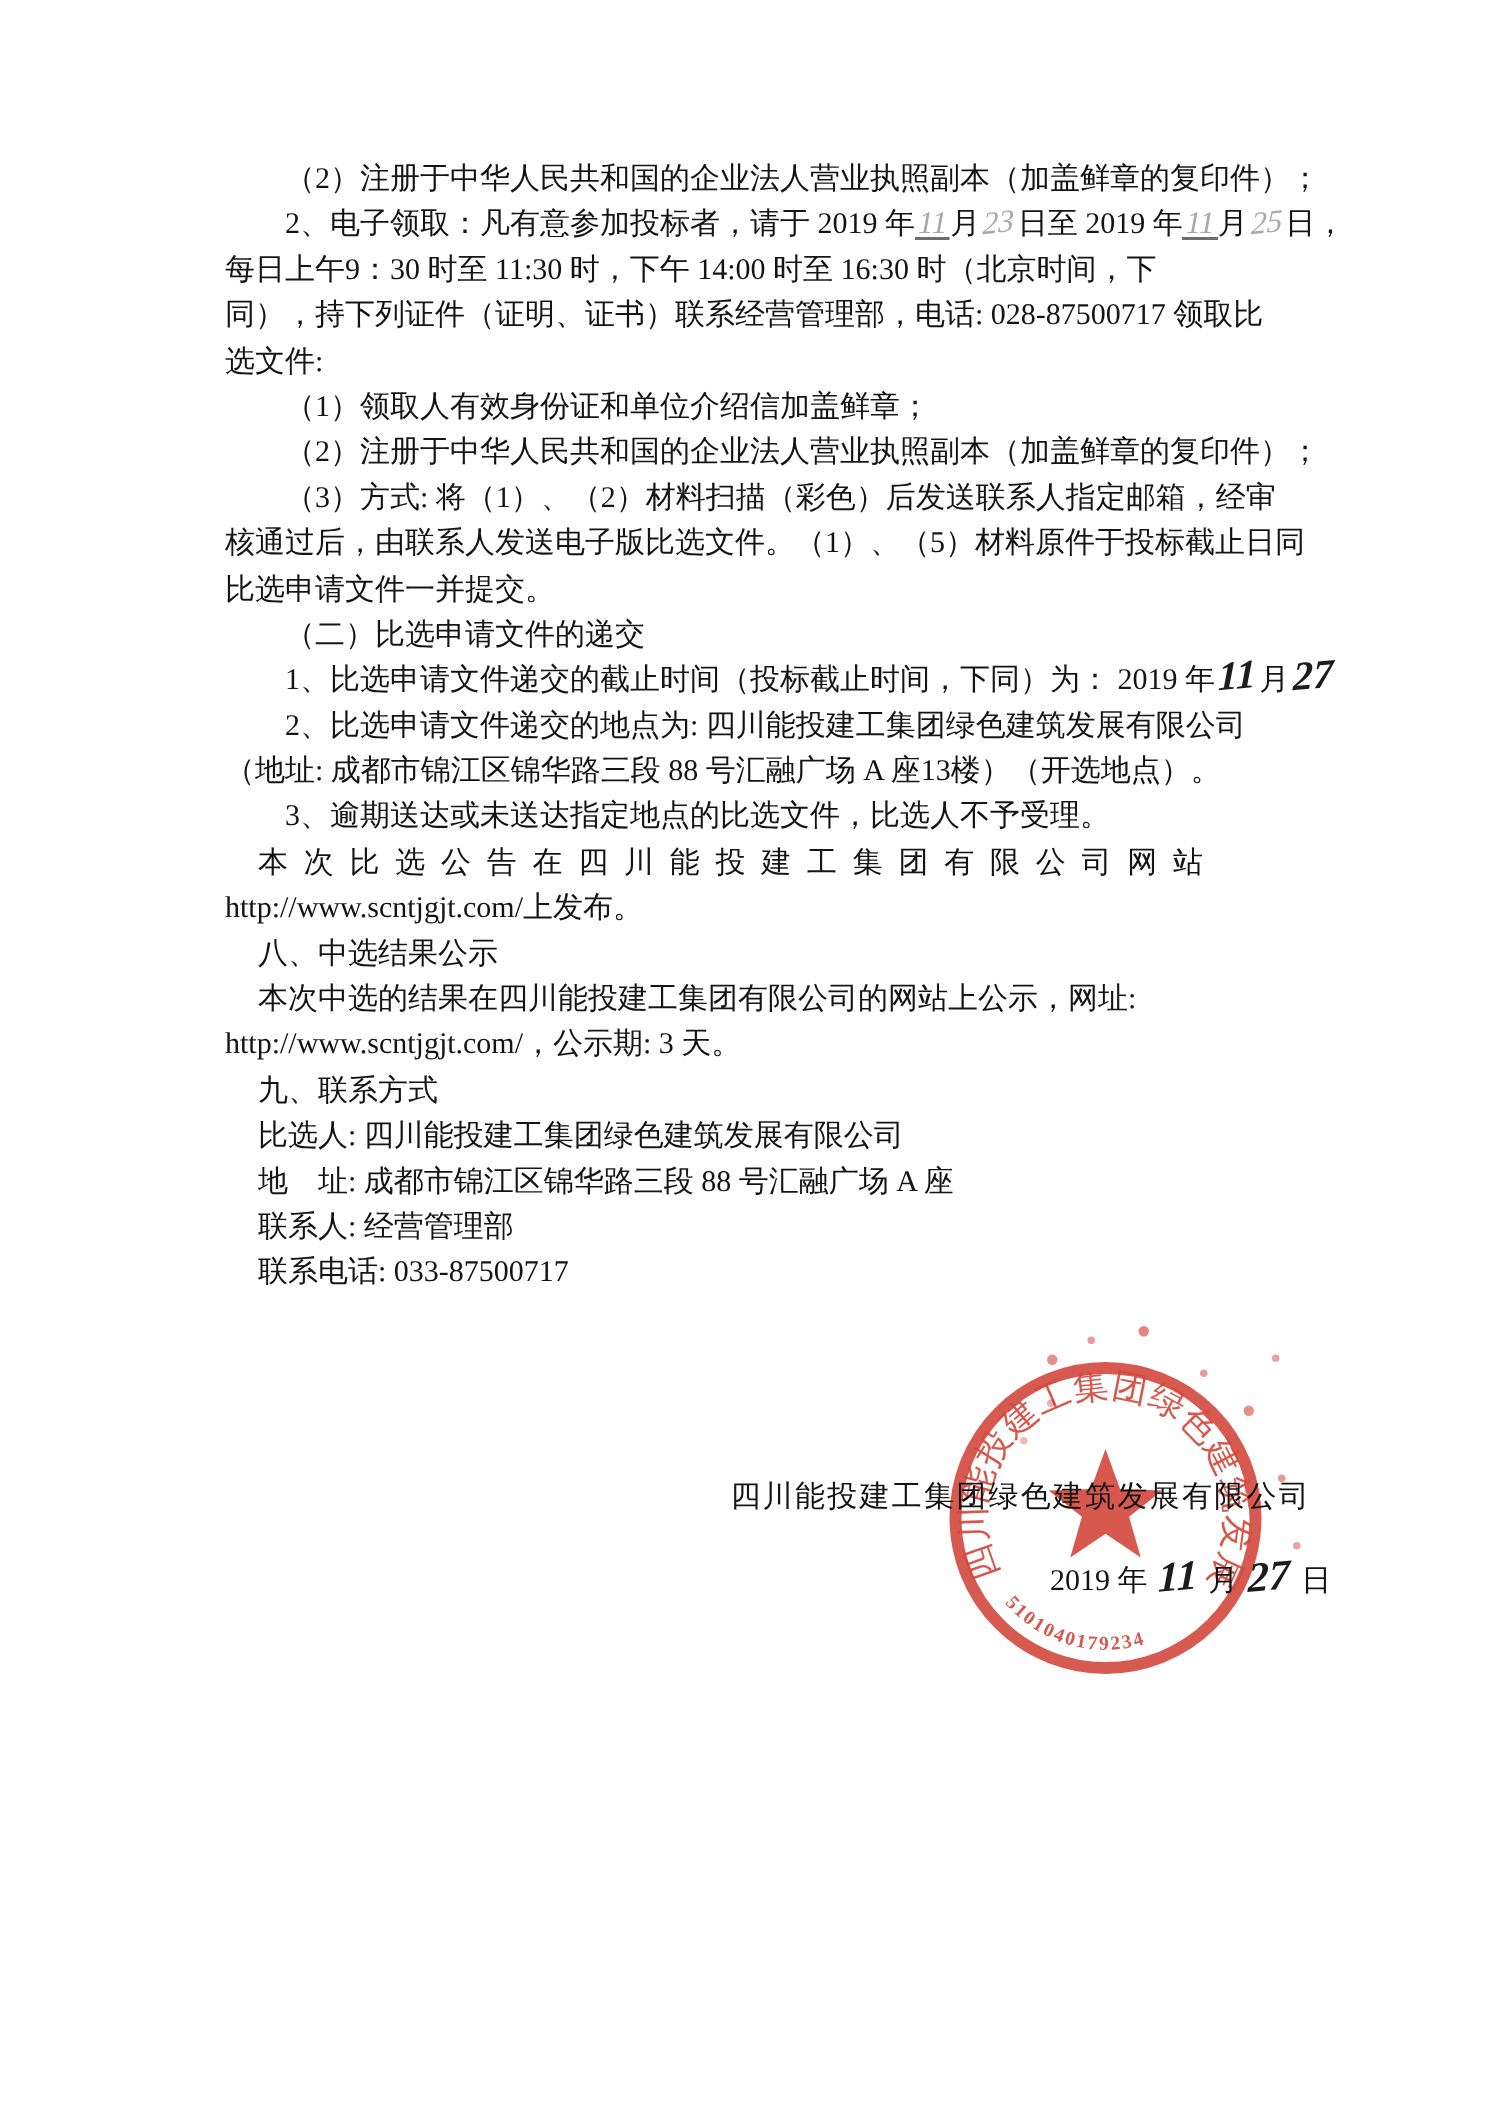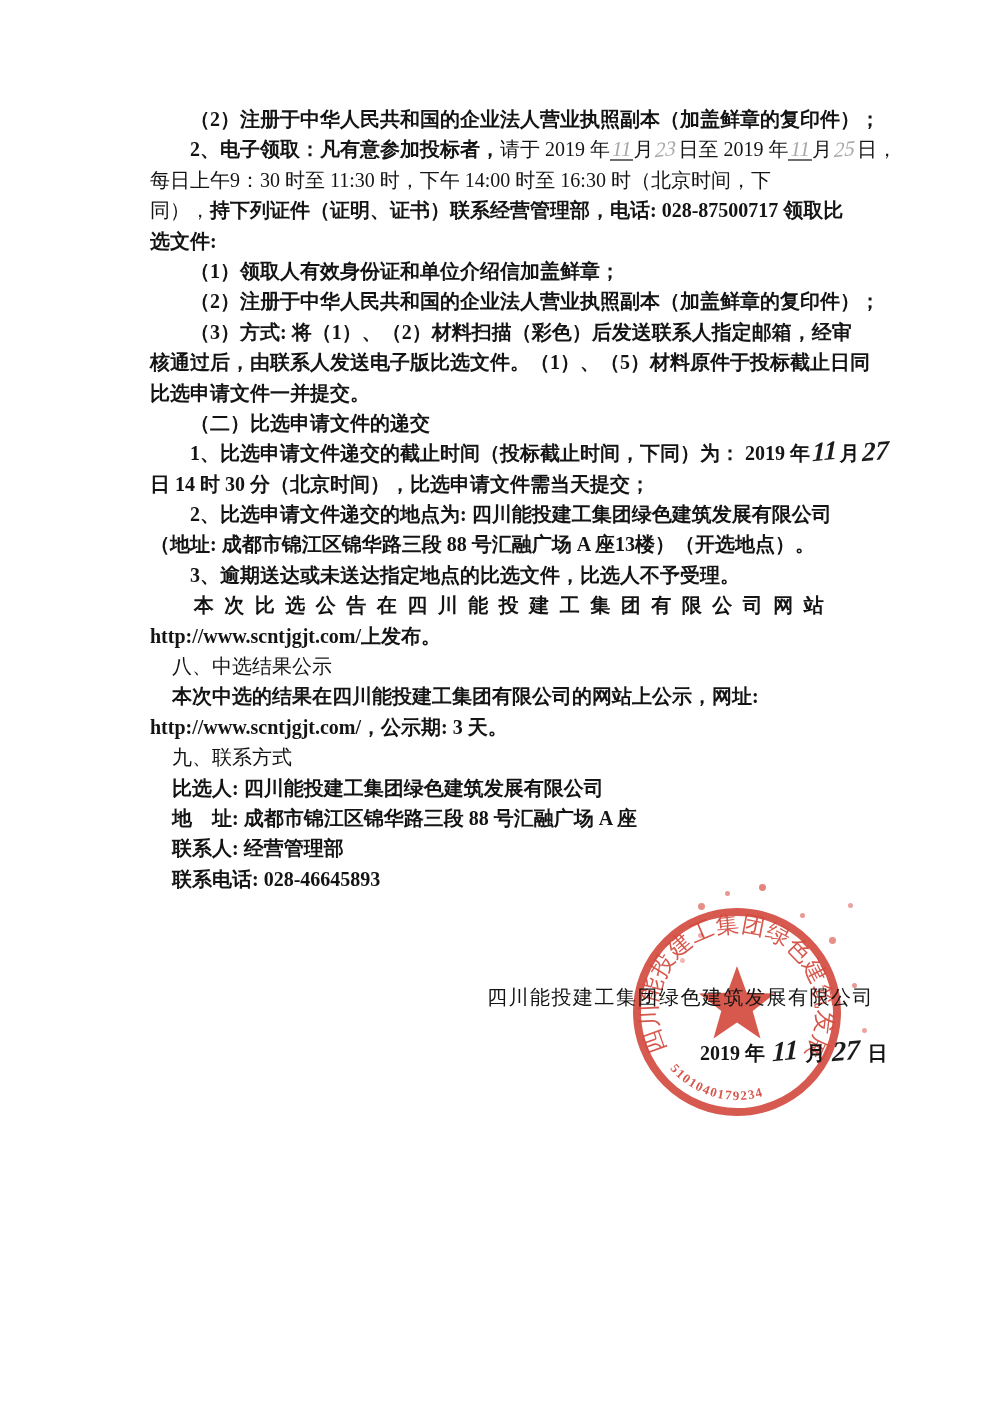--- a/index.html
+++ b/index.html
@@ -8,22 +8,22 @@
     background:#ffffff;overflow:hidden;
     font-family:"Liberation Serif","DejaVu Serif",serif;color:#141414;
   }
   .doc{
     position:absolute;left:150px;top:104px;width:706px;
     font-size:20px;line-height:30.4px;
   }
   .line{white-space:nowrap;height:30.4px;}
   .ind1{padding-left:22px;}
   .ind2{padding-left:40px;}
-  .spread{letter-spacing:10.5px;text-align:center;}
-  .seg-n{font-weight:700;}
+  .spread{letter-spacing:10.5px;}
+  .seg-n{font-weight:400;}
   .seg-b{font-weight:400;}
   
   .seg-hd{
     display:inline-block;height:20px;line-height:20px;overflow:visible;
     font-size:27px;font-style:italic;font-weight:600;color:#1c1c1c;
     transform:rotate(-5deg) skewX(-6deg);vertical-align:baseline;
     padding:0 2px;
   }
   
   .seg-hf,.seg-hfu{
@@ -73,34 +73,33 @@
       <div class="line ind0"><span class="seg-b">每日上午9：30 时至  11:30 时，下午 14:00 时至 16:30 时（北京时间，下</span></div>
       <div class="line ind0"><span class="seg-b">同），</span><span class="seg-n">持下列证件（证明、证书）联系经营管理部，电话: 028-87500717 领取比</span></div>
       <div class="line ind0"><span class="seg-n">选文件:</span></div>
       <div class="line ind2"><span class="seg-n">（1）领取人有效身份证和单位介绍信加盖鲜章；</span></div>
       <div class="line ind2"><span class="seg-n">（2）注册于中华人民共和国的企业法人营业执照副本（加盖鲜章的复印件）；</span></div>
       <div class="line ind2"><span class="seg-n">（3）方式: 将（1）、（2）材料扫描（彩色）后发送联系人指定邮箱，经审</span></div>
       <div class="line ind0"><span class="seg-n">核通过后，由联系人发送电子版比选文件。（1）、（5）材料原件于投标截止日同</span></div>
       <div class="line ind0"><span class="seg-n">比选申请文件一并提交。</span></div>
       <div class="line ind2"><span class="seg-n">（二）比选申请文件的递交</span></div>
       <div class="line ind2"><span class="seg-n">1、比选申请文件递交的截止时间（投标截止时间，下同）为： 2019 年</span><span class="seg-hd">11</span><span class="seg-n">月</span><span class="seg-hd">27</span></div>
-      <div class="line ind0"><span class="seg-n">日 14 时 30 分（北京时间），比选申请文件需当天提交；</span></div>
       <div class="line ind2"><span class="seg-n">2、比选申请文件递交的地点为: 四川能投建工集团绿色建筑发展有限公司</span></div>
       <div class="line ind0"><span class="seg-n">（地址: 成都市锦江区锦华路三段 88 号汇融广场 A 座13楼）（开选地点）。</span></div>
       <div class="line ind2"><span class="seg-n">3、逾期送达或未送达指定地点的比选文件，比选人不予受理。</span></div>
       <div class="line ind1 spread"><span class="seg-n">本次比选公告在四川能投建工集团有限公司网站</span></div>
       <div class="line ind0"><span class="seg-n">http://www.scntjgjt.com/上发布。</span></div>
       <div class="line ind1"><span class="seg-b">八、中选结果公示</span></div>
       <div class="line ind1"><span class="seg-n">本次中选的结果在四川能投建工集团有限公司的网站上公示，网址:</span></div>
       <div class="line ind0"><span class="seg-n">http://www.scntjgjt.com/，公示期: 3 天。</span></div>
       <div class="line ind1"><span class="seg-b">九、联系方式</span></div>
       <div class="line ind1"><span class="seg-n">比选人: 四川能投建工集团绿色建筑发展有限公司</span></div>
       <div class="line ind1"><span class="seg-n">地　址: 成都市锦江区锦华路三段 88 号汇融广场 A 座</span></div>
       <div class="line ind1"><span class="seg-n">联系人: 经营管理部</span></div>
-      <div class="line ind1"><span class="seg-n">联系电话: 028-46645893</span></div>
+      <div class="line ind1"><span class="seg-n">联系电话: 033-87500717</span></div>
     </div>
 
   <div class="speckles"></div>
 
   <svg class="seal-svg" viewBox="0 0 230 230" xmlns="http://www.w3.org/2000/svg">
     <defs>
       <path id="sealTopArc" d="M 44.4 149.5 A 80 80 0 1 1 185.6 149.5" fill="none"></path>
       <path id="sealBottomArc" d="M 43 162.5 A 88 88 0 0 0 187 162.5" fill="none"></path>
     </defs>
     <circle cx="115" cy="112" r="100" fill="none" stroke="#cf392c" stroke-width="8" opacity="0.9"></circle>

